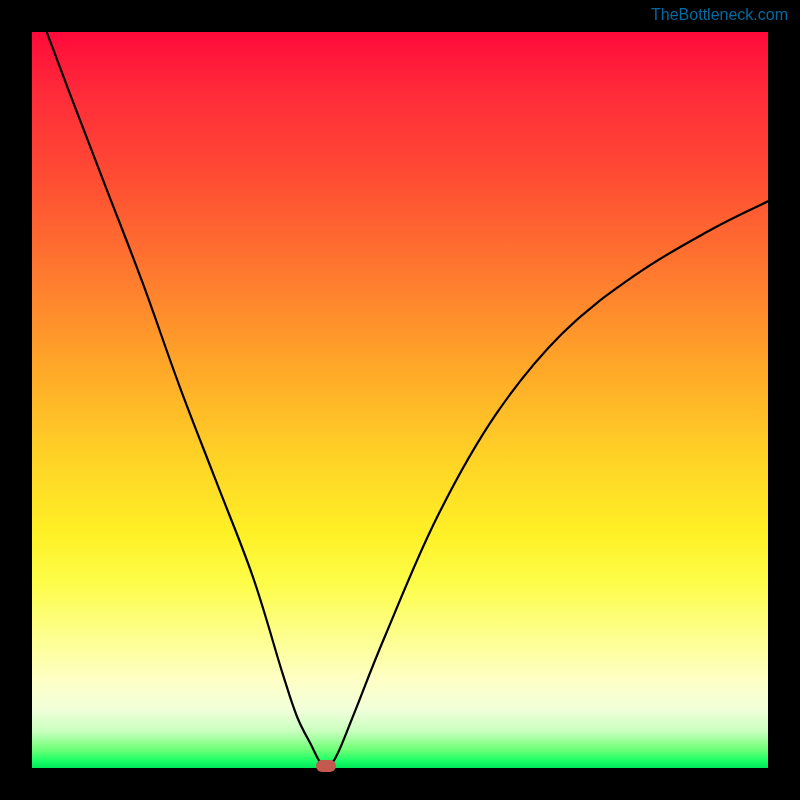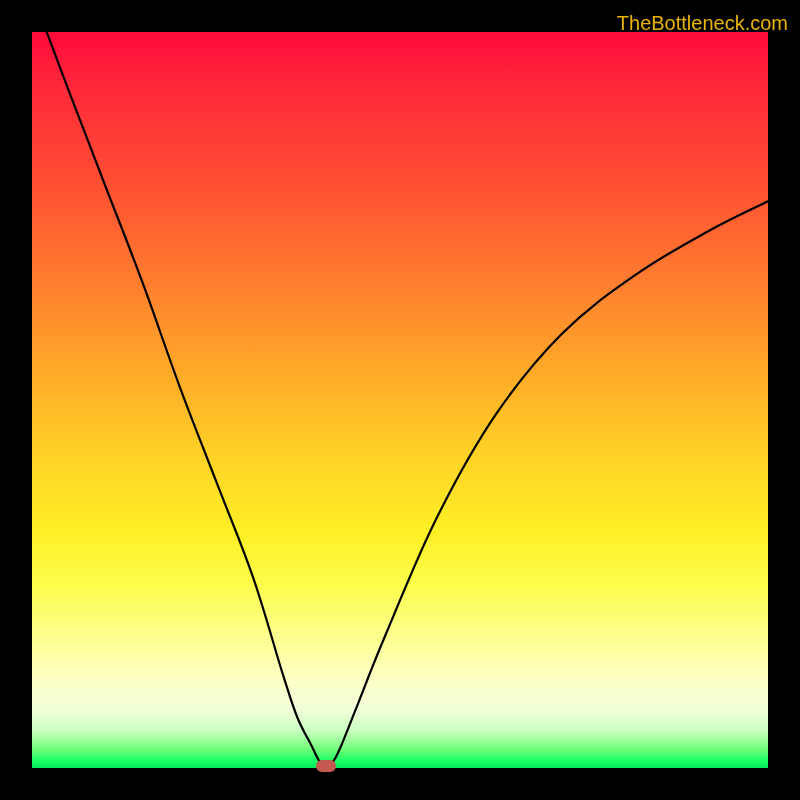--- a/index.html
+++ b/index.html
@@ -5,25 +5,25 @@
     * { margin: 0; padding: 0; box-sizing: border-box; }
     body {
       width: 800px;
       height: 800px;
       background: #000;
       position: relative;
       overflow: hidden;
     }
     .watermark {
       position: absolute;
-      top: 12px;
+      top: 6px;
       right: 12px;
-      color: #eab308;
+      color: #0369a1;
       font-family: Arial, sans-serif;
-      font-size: 20px;
+      font-size: 16px;
       font-weight: 500;
       z-index: 10;
     }
     .plot-area {
       position: absolute;
       left: 32px;
       top: 32px;
       width: 736px;
       height: 736px;
       background: linear-gradient(to bottom,

